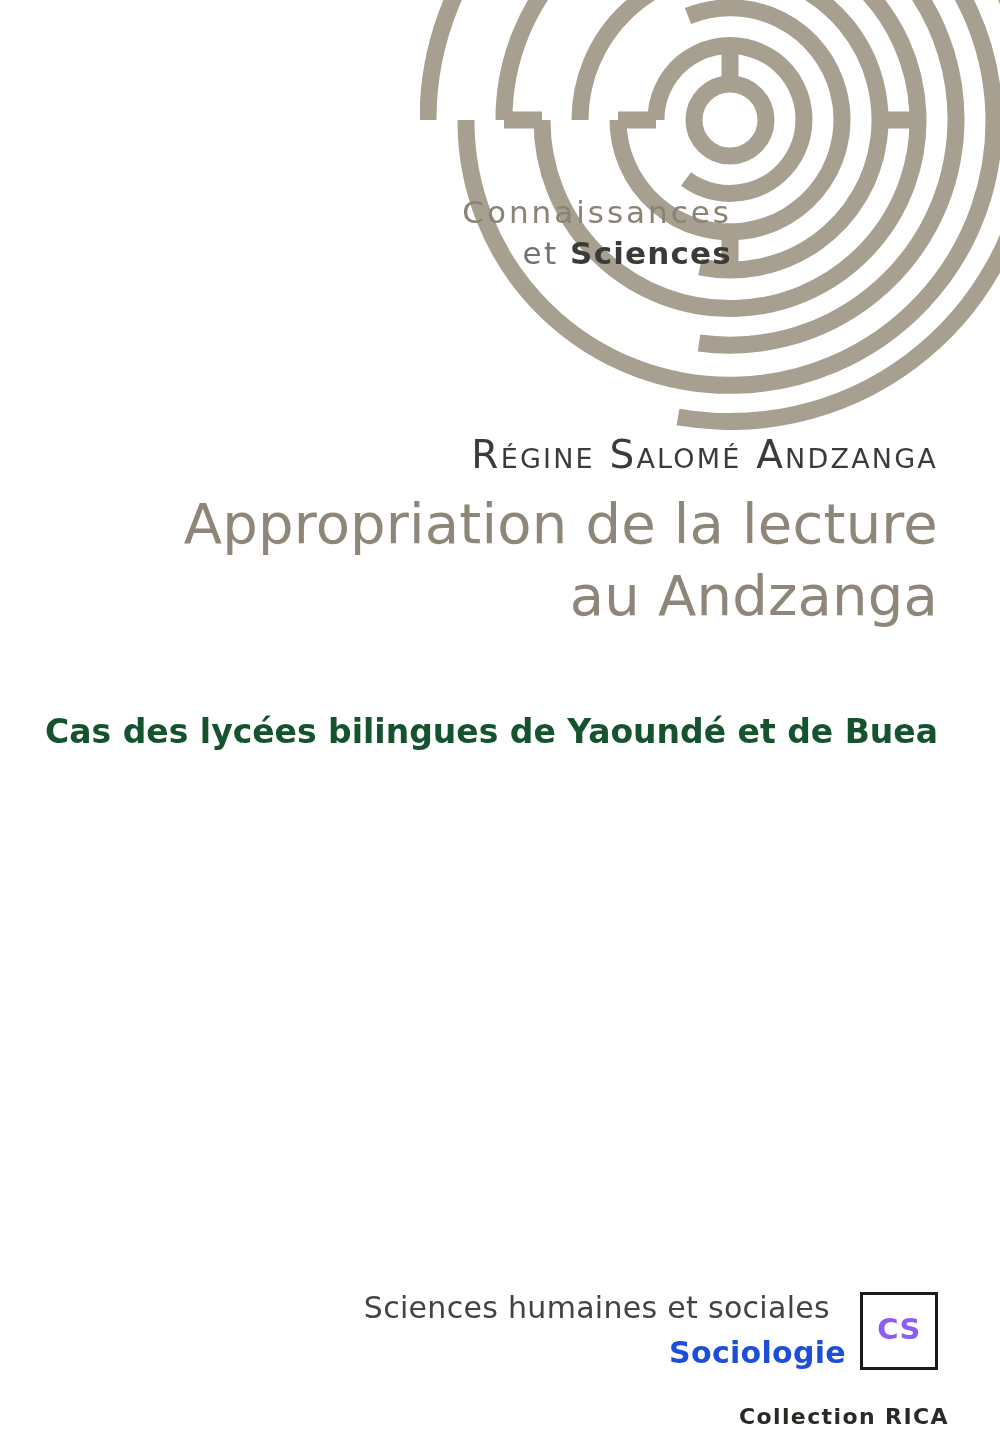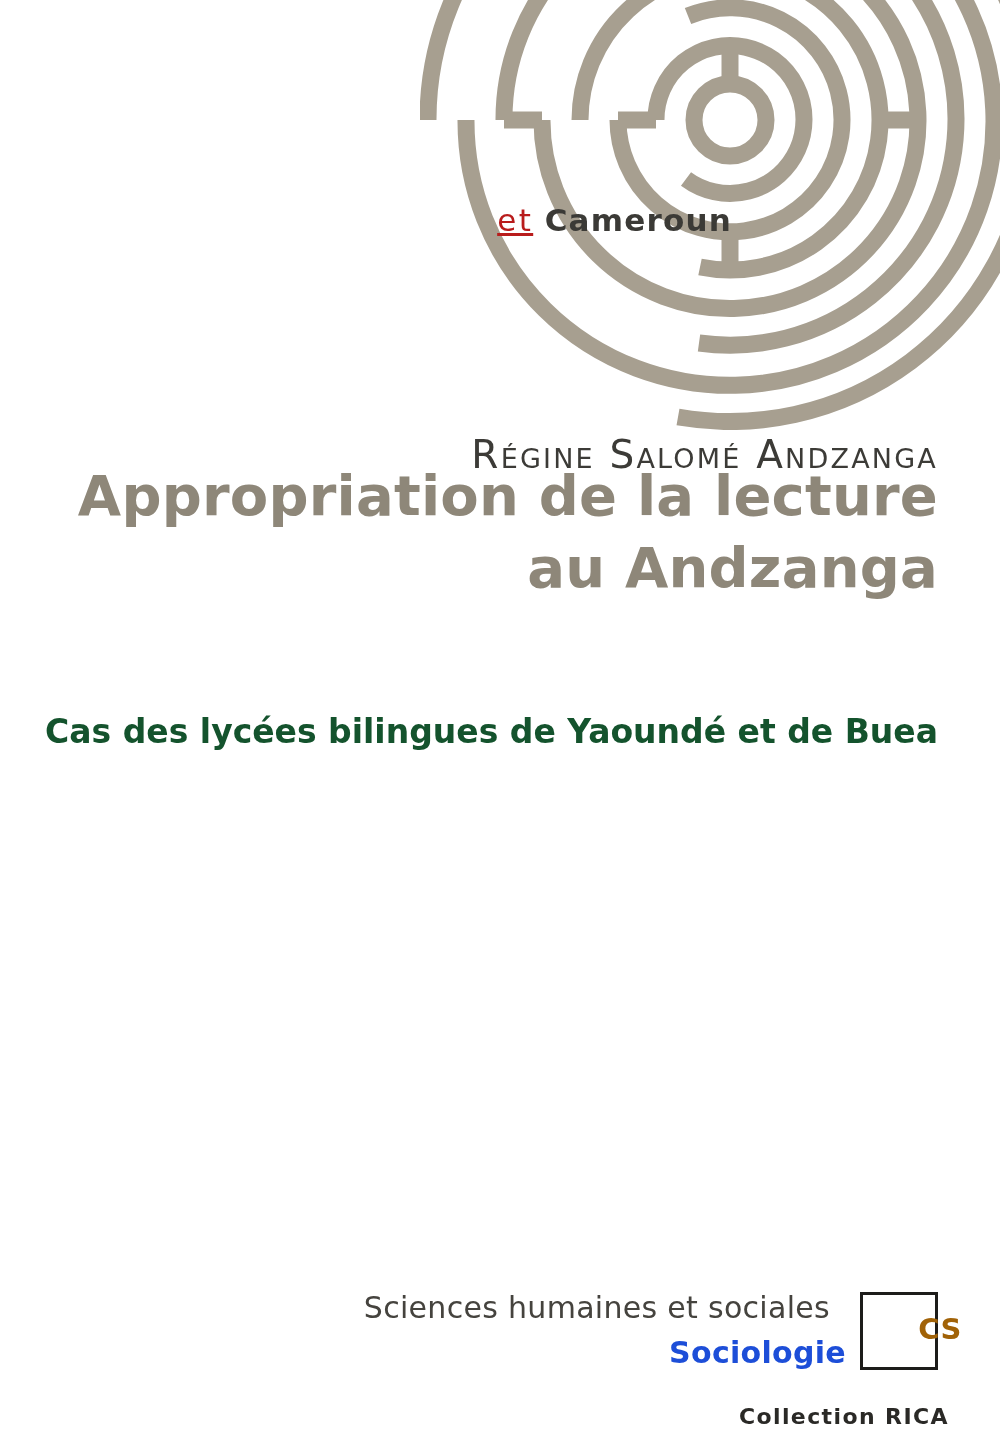--- a/index.html
+++ b/index.html
@@ -47,23 +47,22 @@
   }
   .publisher .line2 {
     font-size: 31px;
     letter-spacing: 1.6px;
     color: #54514b;
     white-space: nowrap;
     margin-top: 8px;
   }
   .publisher .line2 .et {
     font-weight: 400;
-    color: #b91c1c;
+    color: #737373;
     letter-spacing: 2.4px;
-    text-decoration: underline;
   }
   .publisher .line2 .savoirs {
     font-weight: 700;
     color: #3b3a36;
     letter-spacing: 1.2px;
   }
 
   
   .author {
     position: absolute;
@@ -74,28 +73,28 @@
     font-size: 39px;
     letter-spacing: 2.2px;
     color: #3c3b37;
     font-variant: small-caps;
     white-space: nowrap;
   }
 
   
   .title {
     position: absolute;
-    top: 460px;
+    top: 488px;
     left: 0;
     width: 938px;
     text-align: right;
     font-size: 56px;
     line-height: 1.28;
     color: #8e8779;
-    font-weight: 700;
+    font-weight: 400;
     letter-spacing: 0.2px;
   }
   .title .tline {
     display: block;
     white-space: nowrap;
   }
 
   
   .subtitle {
     position: absolute;
@@ -153,23 +152,22 @@
     border: 3px solid #1d1c1a;
     box-sizing: border-box;
   }
   .cs-logo span {
     position: absolute;
     top: 50%;
     left: 50%;
     transform: translate(-50%, -55%);
     font-size: 29px;
     font-weight: 700;
-    color: #a16207;
+    color: #8b5cf6;
     letter-spacing: 0.5px;
-    margin-left: 41px;
   }
   .collection {
     position: absolute;
     top: 114px;
     left: 0;
     width: 938px;
     text-align: right;
     font-size: 22px;
     font-weight: 700;
     color: #2a2926;
@@ -197,23 +195,24 @@
       <path d="M310 310 m 0 112 l 0 38"></path>
       <path d="M310 310 m 150 0 l 38 0"></path>
       <path d="M310 310 m -188 0 l -38 0"></path>
       <path d="M310 310 m 0 -226 l 0 -38"></path>
       <path d="M310 310 m 264 0 l 38 0"></path>
     </g>
   </svg>
 </div>
 
 <div class="publisher">
+  <div class="line1">Connaissances</div>
   <div class="line2">
     <span class="et">et</span>
-    <span class="savoirs">Cameroun</span>
+    <span class="savoirs">Sciences</span>
   </div>
 </div>
 
 <div class="author">Régine Salomé Andzanga</div>
 
 <div class="title">
   <span class="tline">Appropriation de la lecture</span>
   <span class="tline">au Andzanga</span>
 </div>
 

